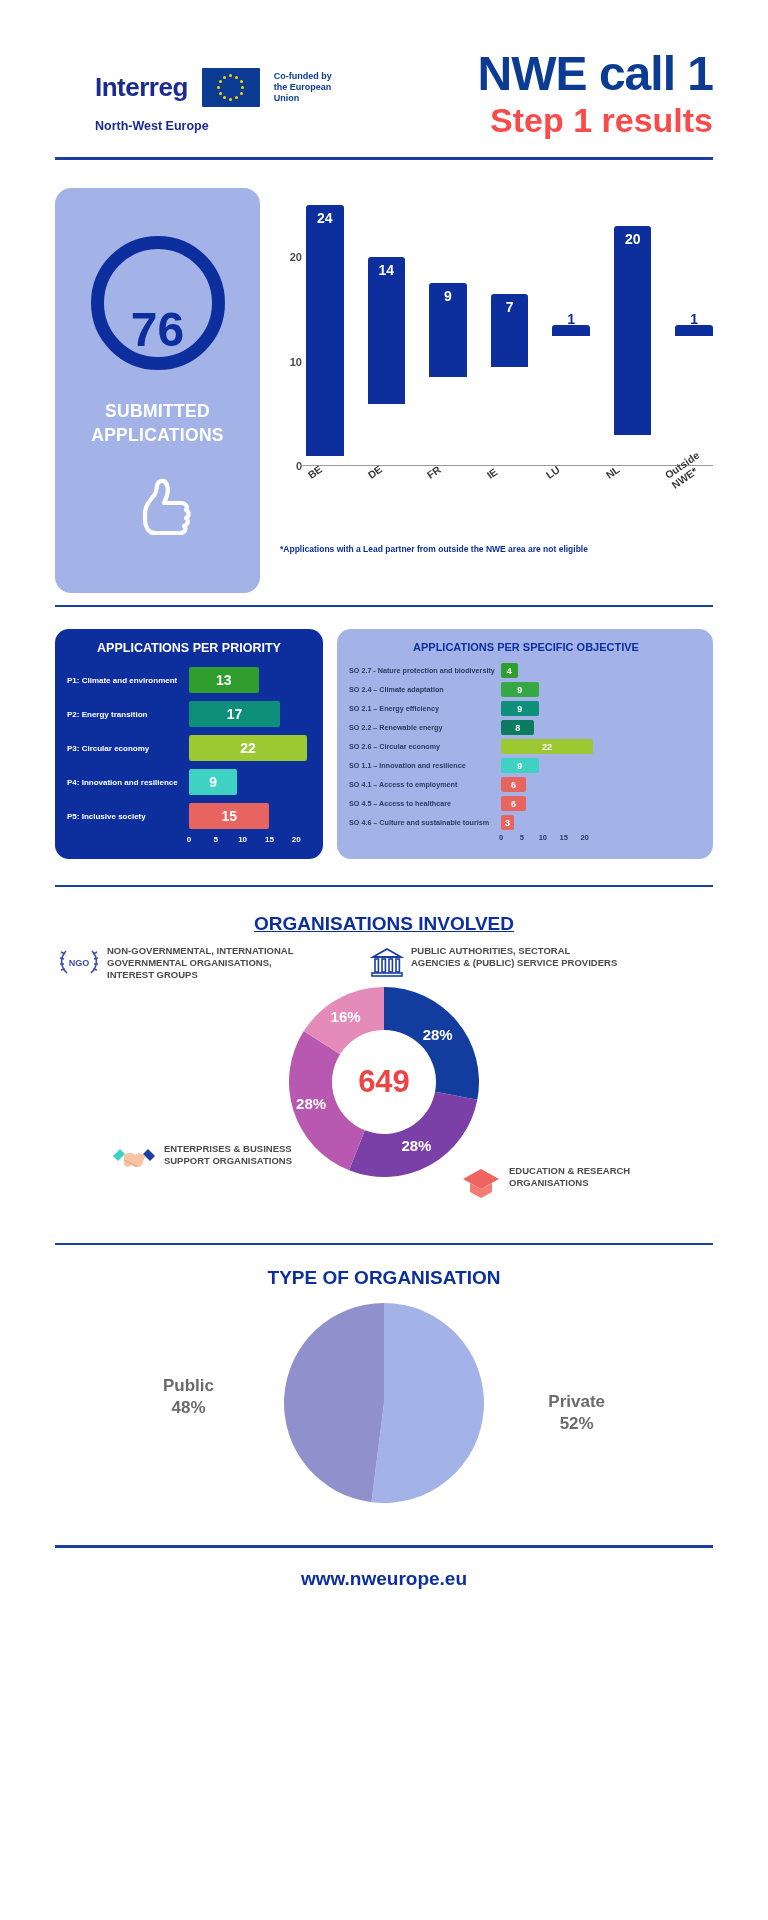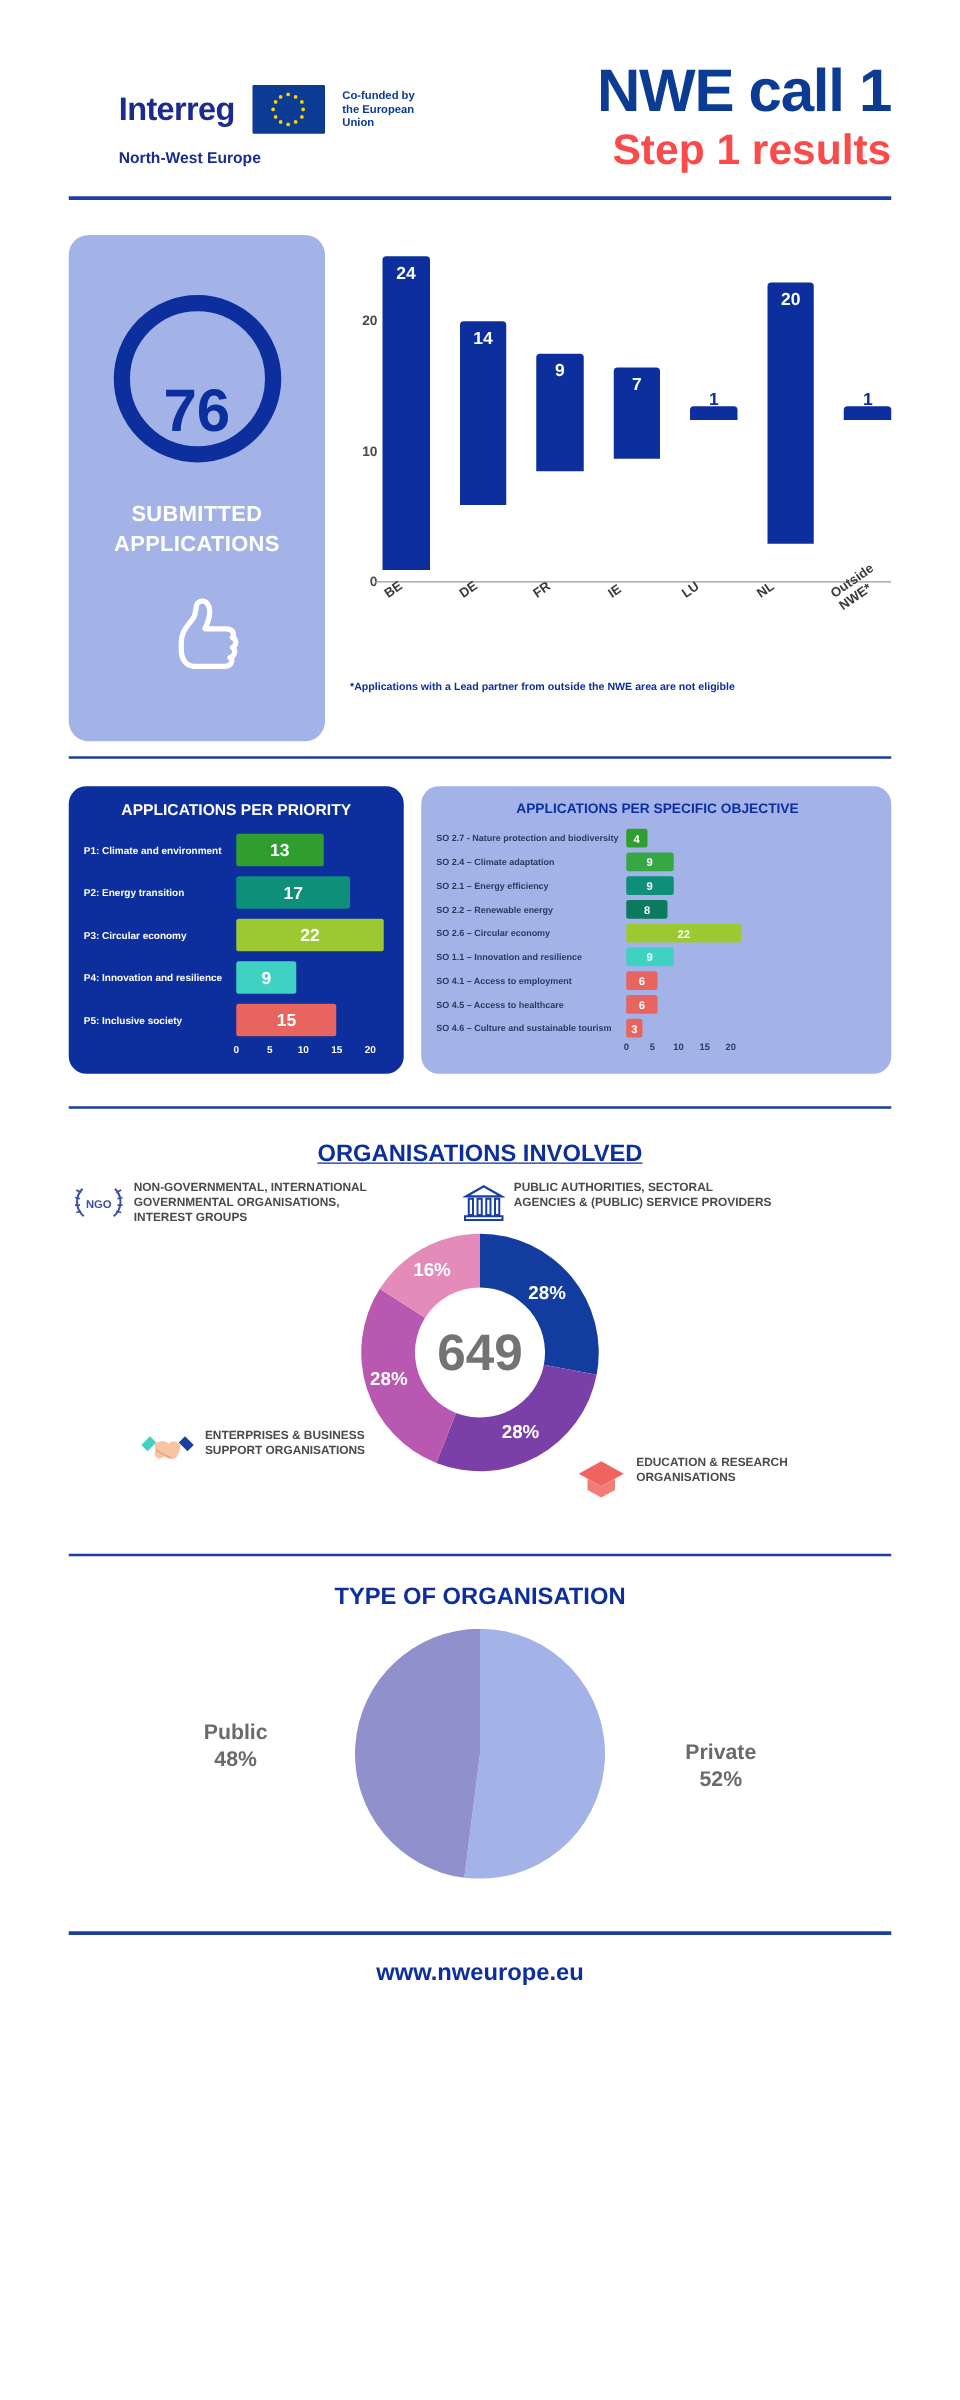--- a/index.html
+++ b/index.html
@@ -138,21 +138,21 @@
   .sec3 { padding:26px 40px 0 40px;text-decoration:underline; }
   .sec3 h2 {
     text-align:center; font-size:19px; font-weight:bold; color:#0d2f9e; margin-bottom:8px;
   }
   .donut-area { position:relative; height:290px; }
   .donut { position:absolute; left:50%; top:34px; transform:translateX(-50%); }
   .donut-center {
     position:absolute; left:50%; top:34px; transform:translateX(-50%);
     width:210px; height:210px; display:flex; align-items:center; justify-content:center;
   }
-  .donut-center span { font-size:41px; font-weight:bold; color:#737373; }
+  .donut-center span { font-size:31px; font-weight:bold; color:#ef4444; }
   .dlabel { position:absolute; font-size:15px; font-weight:bold; color:#ffffff; }
   .legend { position:absolute; display:flex; gap:7px; align-items:flex-start; }
   .legend-txt { font-size:9.5px; font-weight:bold; color:#4a4a4a; line-height:1.25; }
   .lg-ngo { left:18px; top:2px; width:262px; }
   .lg-pub { left:330px; top:2px; width:270px; }
   .lg-ent { left:2px; top:200px; width:250px; justify-content:flex-end; }
   .lg-edu { left:420px; top:222px; width:240px; }
 
   
   .sec4 { padding:22px 55px 0 55px; }

